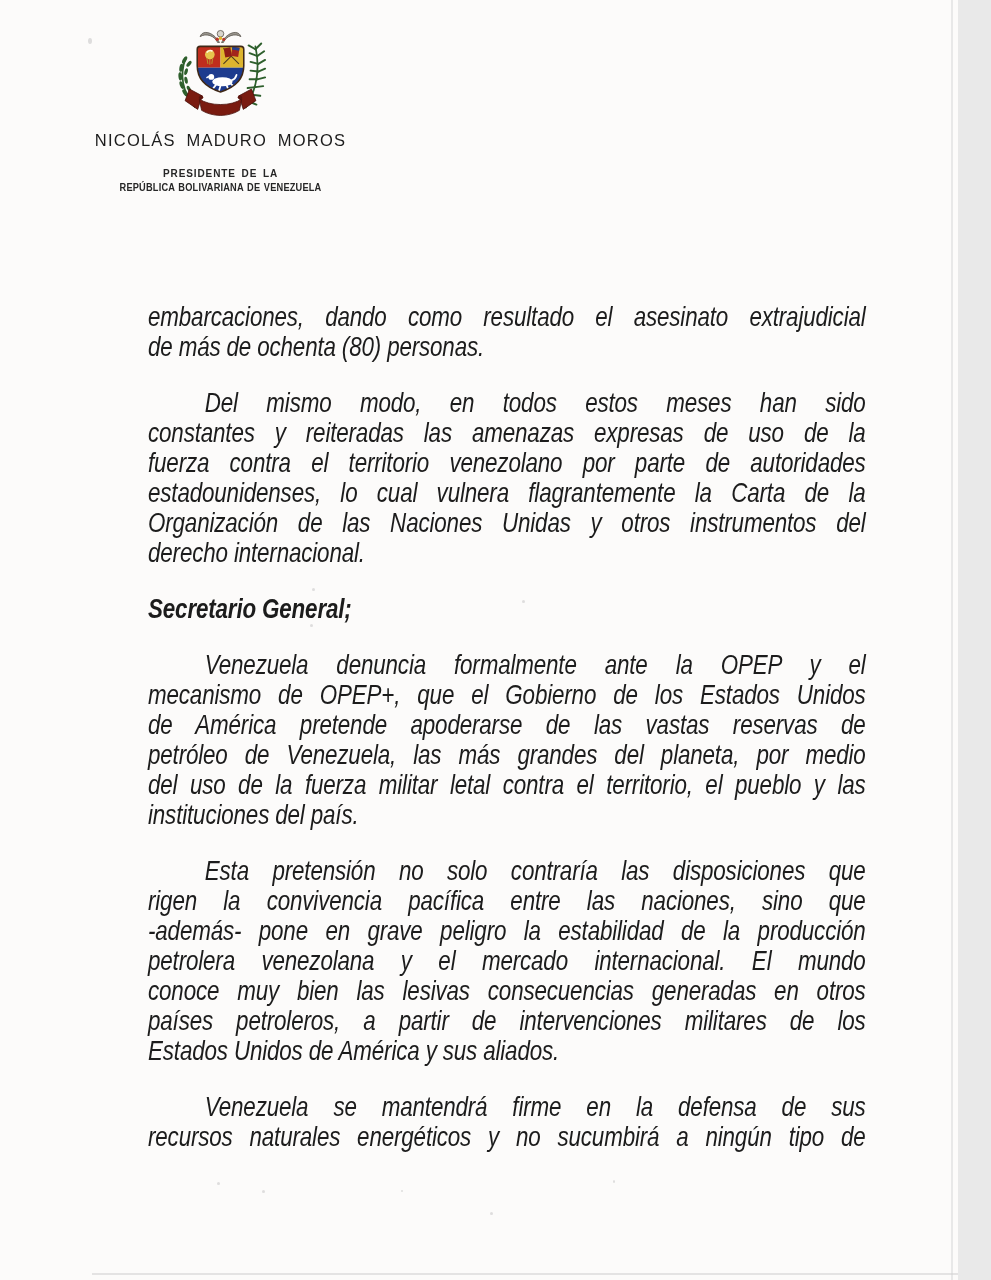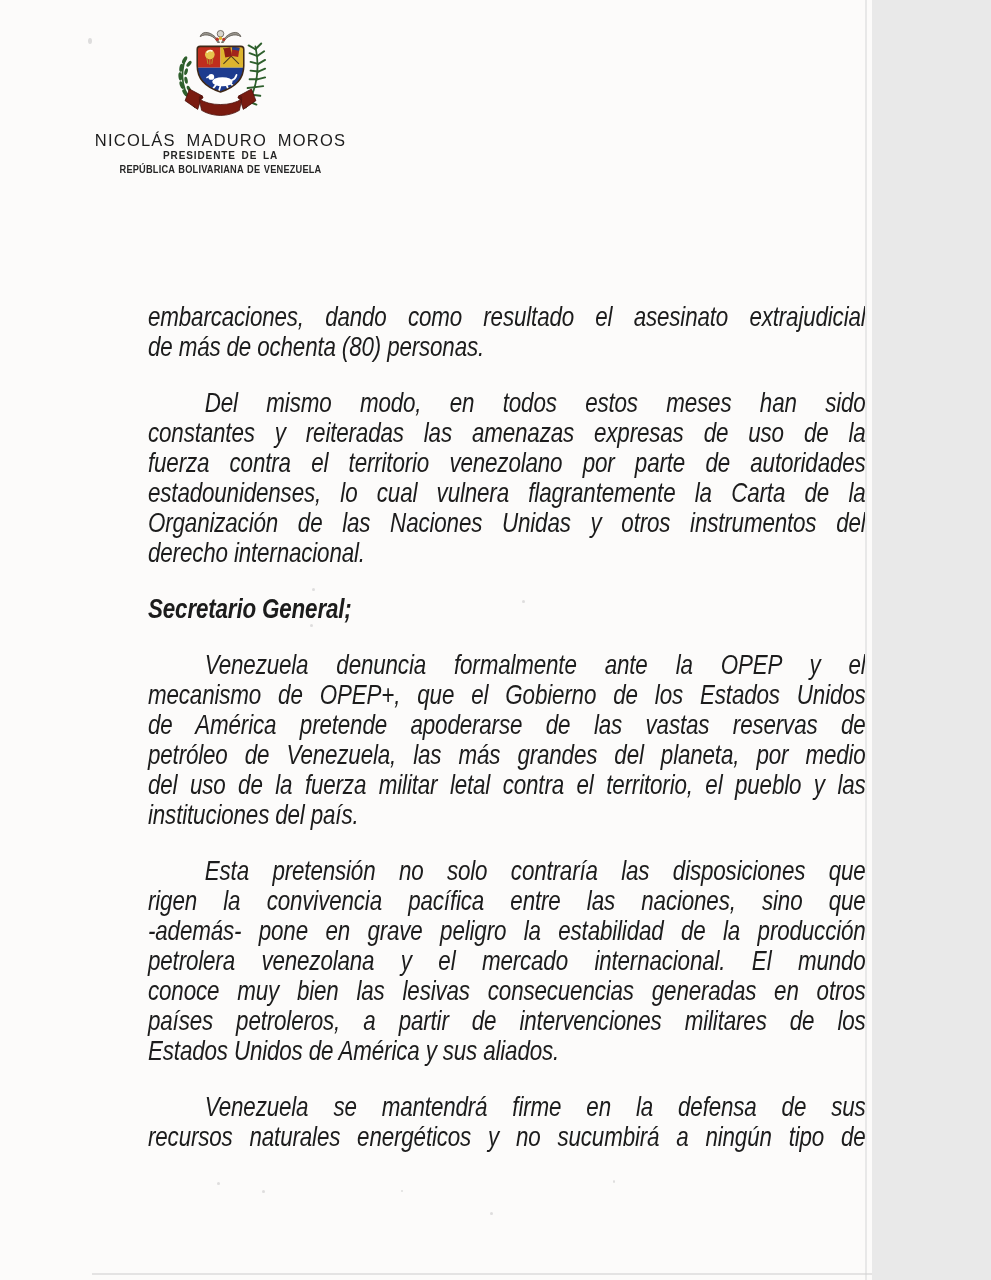--- a/index.html
+++ b/index.html
@@ -1,37 +1,37 @@
 <!DOCTYPE html>
 <html><head>
 <meta charset="utf-8">
 <style>
   html,body{margin:0;padding:0;background:#e9e9e9;}
   #page{
     position:relative;
-    width:872px;height:1280px;
+    width:958px;height:1280px;
     background:#fcfbfa;
     overflow:hidden;
     font-family:"Liberation Sans", sans-serif;
     color:#1e1e1e;
   }
   
   #letterhead{
     position:absolute;left:78px;top:26px;width:285px;
     text-align:center;
   }
   #emblem{display:block;margin:0 auto;}
   .lh-name{
     margin-top:9px;
     font-size:16.5px;line-height:19px;
     letter-spacing:1.2px;word-spacing:5px;
     color:#1c1c1c;white-space:nowrap;
   }
   .lh-sub1{
-    margin-top:0;
+    margin-top:18px;
     font-size:10px;line-height:12px;font-weight:700;
     letter-spacing:0.9px;word-spacing:2px;color:#262626;white-space:nowrap;
   }
   .lh-sub2{
     margin-top:1px;
     font-size:10.5px;line-height:13px;font-weight:700;
     letter-spacing:0.2px;word-spacing:1px;color:#262626;white-space:nowrap;
     transform:scaleX(0.88);transform-origin:center top;
   }
   

